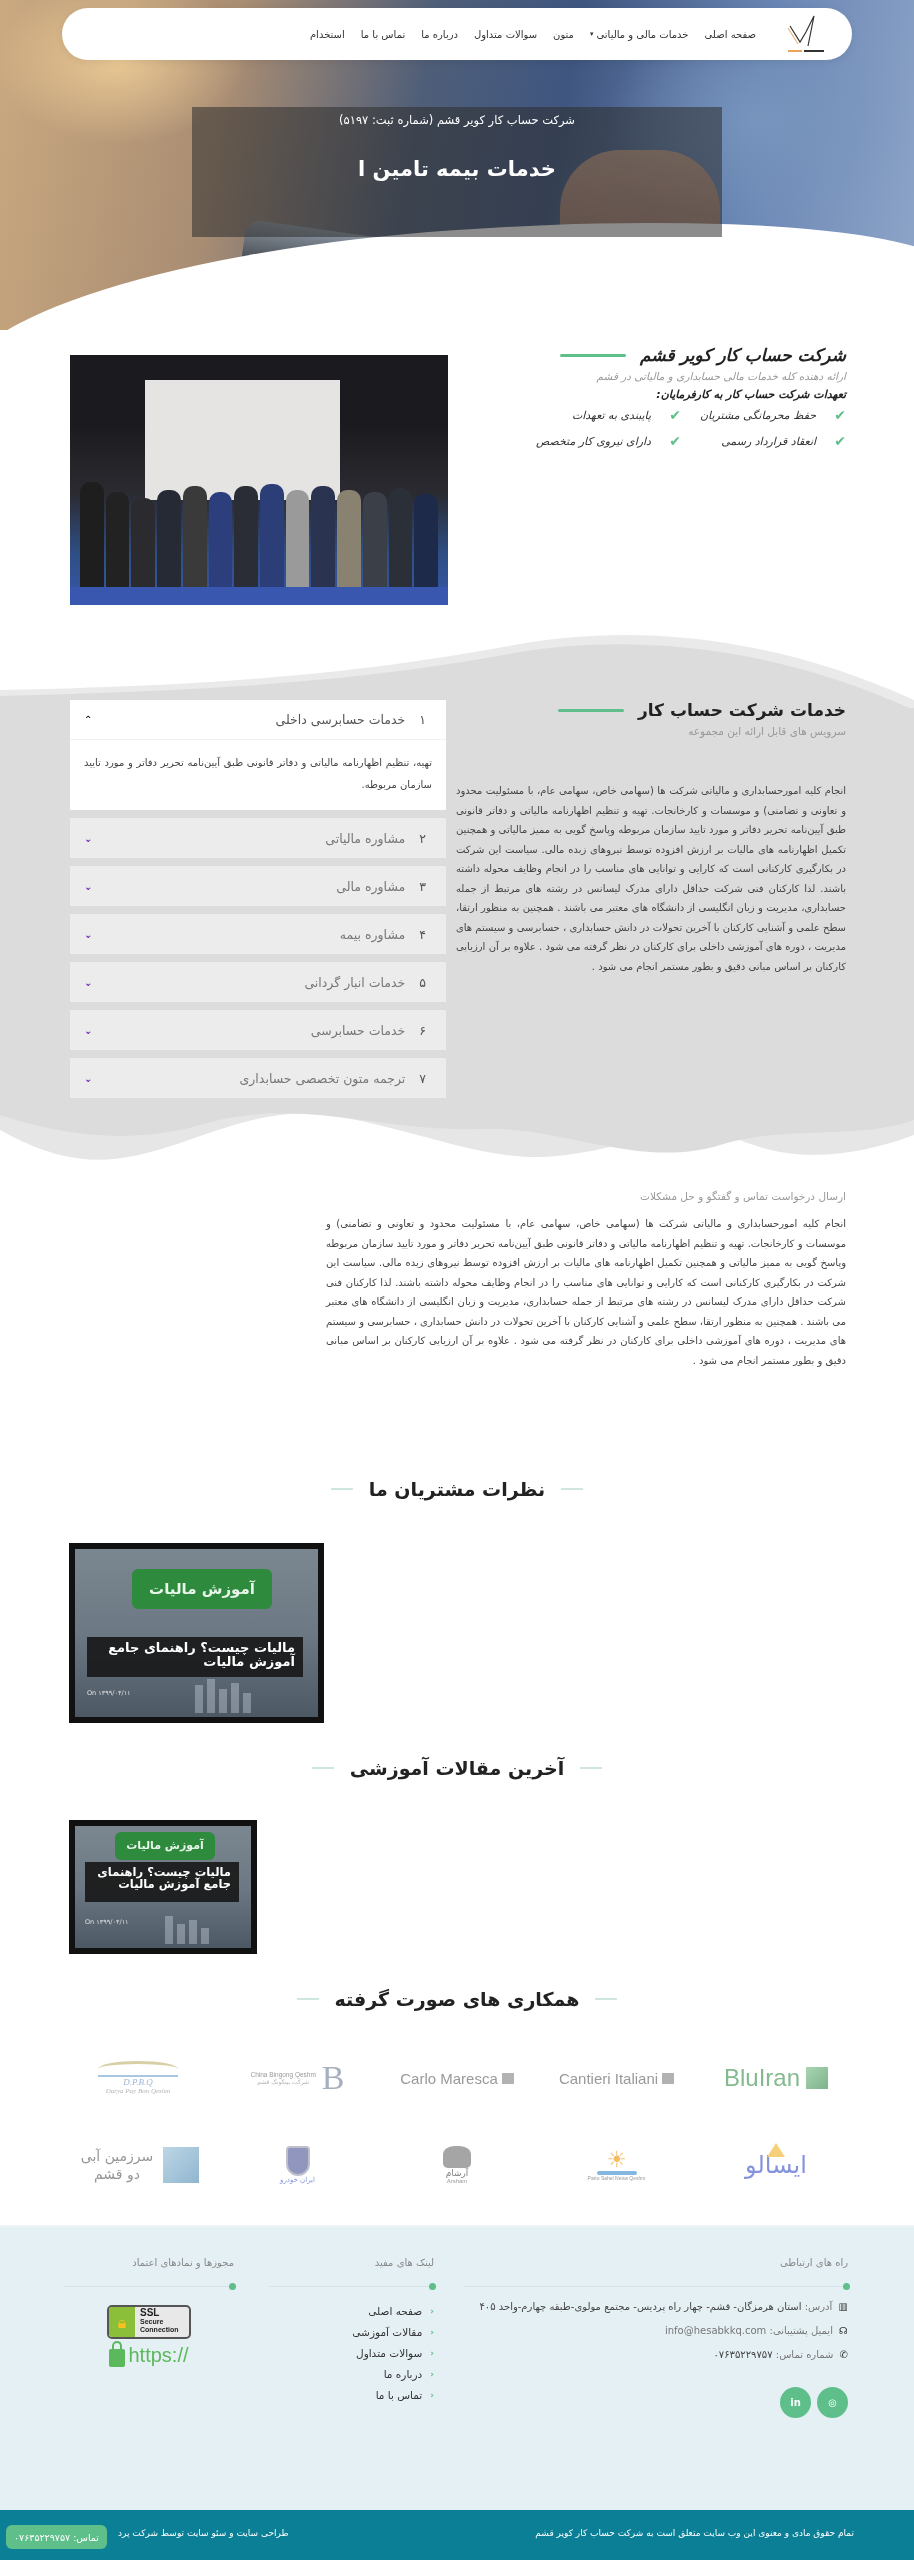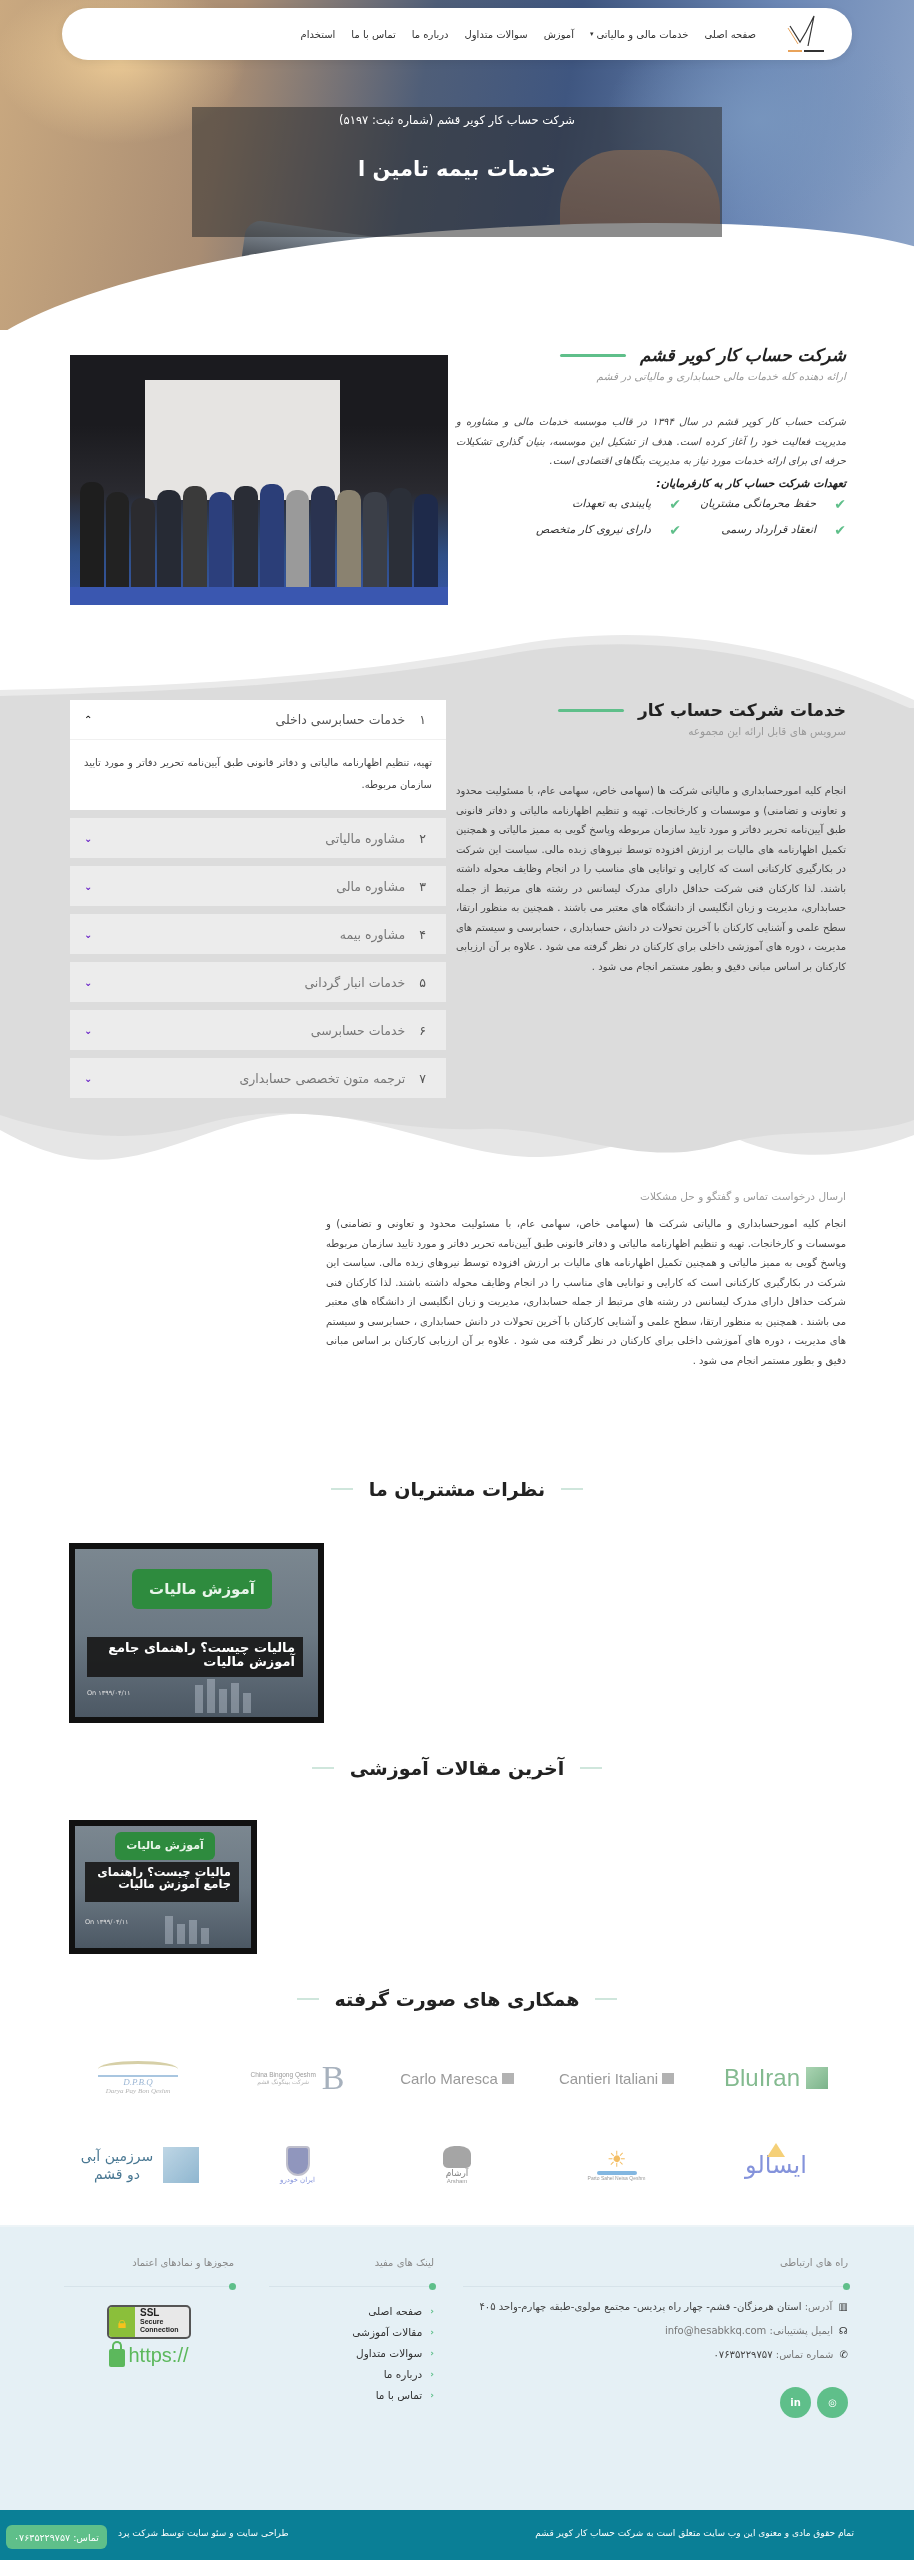--- a/index.html
+++ b/index.html
@@ -146,21 +146,21 @@
   </div>
   <div class="nav-items">
     <a class="nav-item">
         <span>صفحه اصلی</span>
       </a>
     <a class="nav-item">
         <span>خدمات مالی و مالیاتی</span>
         <span class="caret">▾</span>
       </a>
     <a class="nav-item">
-        <span>آموزش</span>
+        <span>متون</span>
       </a>
     <a class="nav-item">
         <span>سوالات متداول</span>
       </a>
     <a class="nav-item">
         <span>درباره ما</span>
       </a>
     <a class="nav-item">
         <span>تماس با ما</span>
       </a>
@@ -175,21 +175,20 @@
   <div class="title">خدمات بیمه تامین ا</div>
 </div>
 
 <section class="about">
   <div class="text">
     <div class="sec-title">
       <span>شرکت حساب کار کویر قشم</span>
       <span class="bar"></span>
     </div>
     <div class="sec-sub">ارائه دهنده کله خدمات مالی حسابداری و مالیاتی در قشم</div>
-    <p class="para">شرکت حساب کار کویر قشم در سال ۱۳۹۴ در قالب موسسه خدمات مالی و مشاوره و مدیریت فعالیت خود را آغاز کرده است. هدف از تشکیل این موسسه، بنیان گذاری تشکیلات حرفه ای برای ارائه خدمات مورد نیاز به مدیریت بنگاهای اقتصادی است.</p>
     <div class="commit-title">تعهدات شرکت حساب کار به کارفرمایان:</div>
     <div class="commits">
       <div class="commit">
           <span class="check">✔</span>
           <span>حفظ محرمانگی مشتریان</span>
         </div>
       <div class="commit">
           <span class="check">✔</span>
           <span>پایبندی به تعهدات</span>
         </div>
@@ -392,21 +391,21 @@
     <span style="display:block;width:28px;height:22px;background:#888;border-radius:40% 40% 20% 20%"></span>
     <span style="font-size:9px;color:#555">آرشام</span>
     <span class="txt" style="font-size:6px">Arsham</span>
   </div>
   <div class="plogo" style="flex-direction:column">
     <span style="display:block;width:24px;height:30px;border:2px solid #aab;border-radius:4px 4px 12px 12px;background:#6b74a8"></span>
     <span style="font-size:7px;color:#5b6fd0">ایران خودرو</span>
   </div>
   <div class="plogo">
     <span style="display:inline-block;width:36px;height:36px;background:linear-gradient(135deg,#a9c9dd,#6a9ec0);margin-left:6px"></span>
-    <span style="font-size:14px;color:#0c4a6e;width:80px;text-align:center;line-height:18px">سرزمین آبی دو قشم</span>
+    <span style="font-size:14px;color:#737373;width:80px;text-align:center;line-height:18px">سرزمین آبی دو قشم</span>
   </div>
 </div>
 
 <footer class="footer">
   <div class="fcol fcontact">
     <div class="ftitle">راه های ارتباطی</div>
     <div class="fline"></div>
     <div class="contact-line" style="margin-top:10px">
       <span class="ico">▥</span>
       <span class="k">آدرس:</span>

